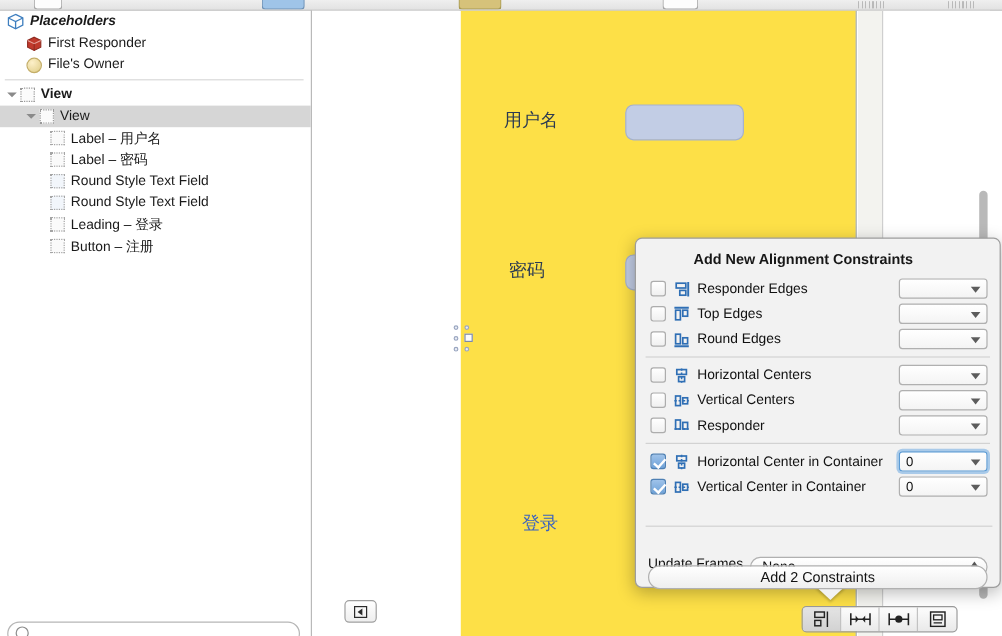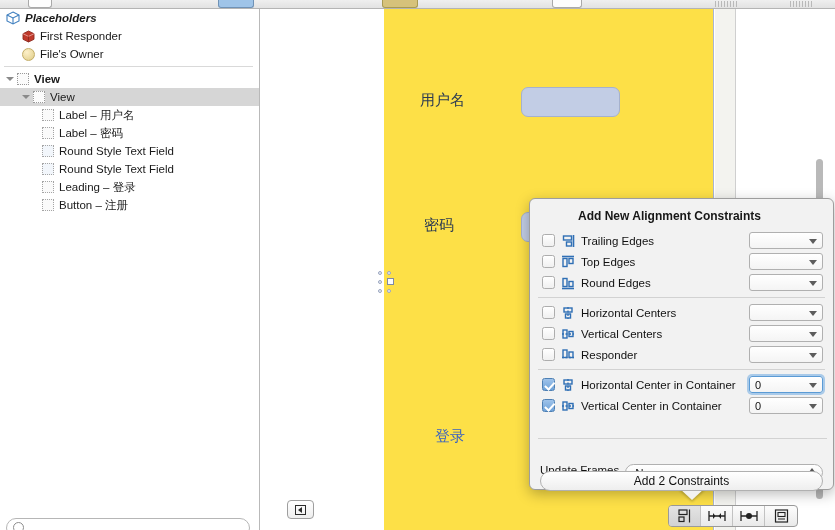--- a/index.html
+++ b/index.html
@@ -459,21 +459,21 @@
 
       <div class="pop-row">
         <span class="chk"></span>
         <span class="align-ico">
           <svg width="14" height="14" viewBox="0 0 14 14">
             <line x1="12.5" y1="1" x2="12.5" y2="13" stroke="#2f6fb5" stroke-width="1.6"></line>
             <rect x="2.5" y="2" width="8" height="4" fill="none" stroke="#2f6fb5" stroke-width="1.4"></rect>
             <rect x="5.5" y="8" width="5" height="4" fill="none" stroke="#2f6fb5" stroke-width="1.4"></rect>
           </svg>
         </span>
-        <span class="pop-label">Trailing Edges</span>
+        <span class="pop-label">Responder Edges</span>
         <span class="combo">
           <span class="combo-val"></span>
           <span class="combo-arrow"></span>
         </span>
       </div>
 
       <div class="pop-row">
         <span class="chk"></span>
         <span class="align-ico">
           <svg width="14" height="14" viewBox="0 0 14 14">

